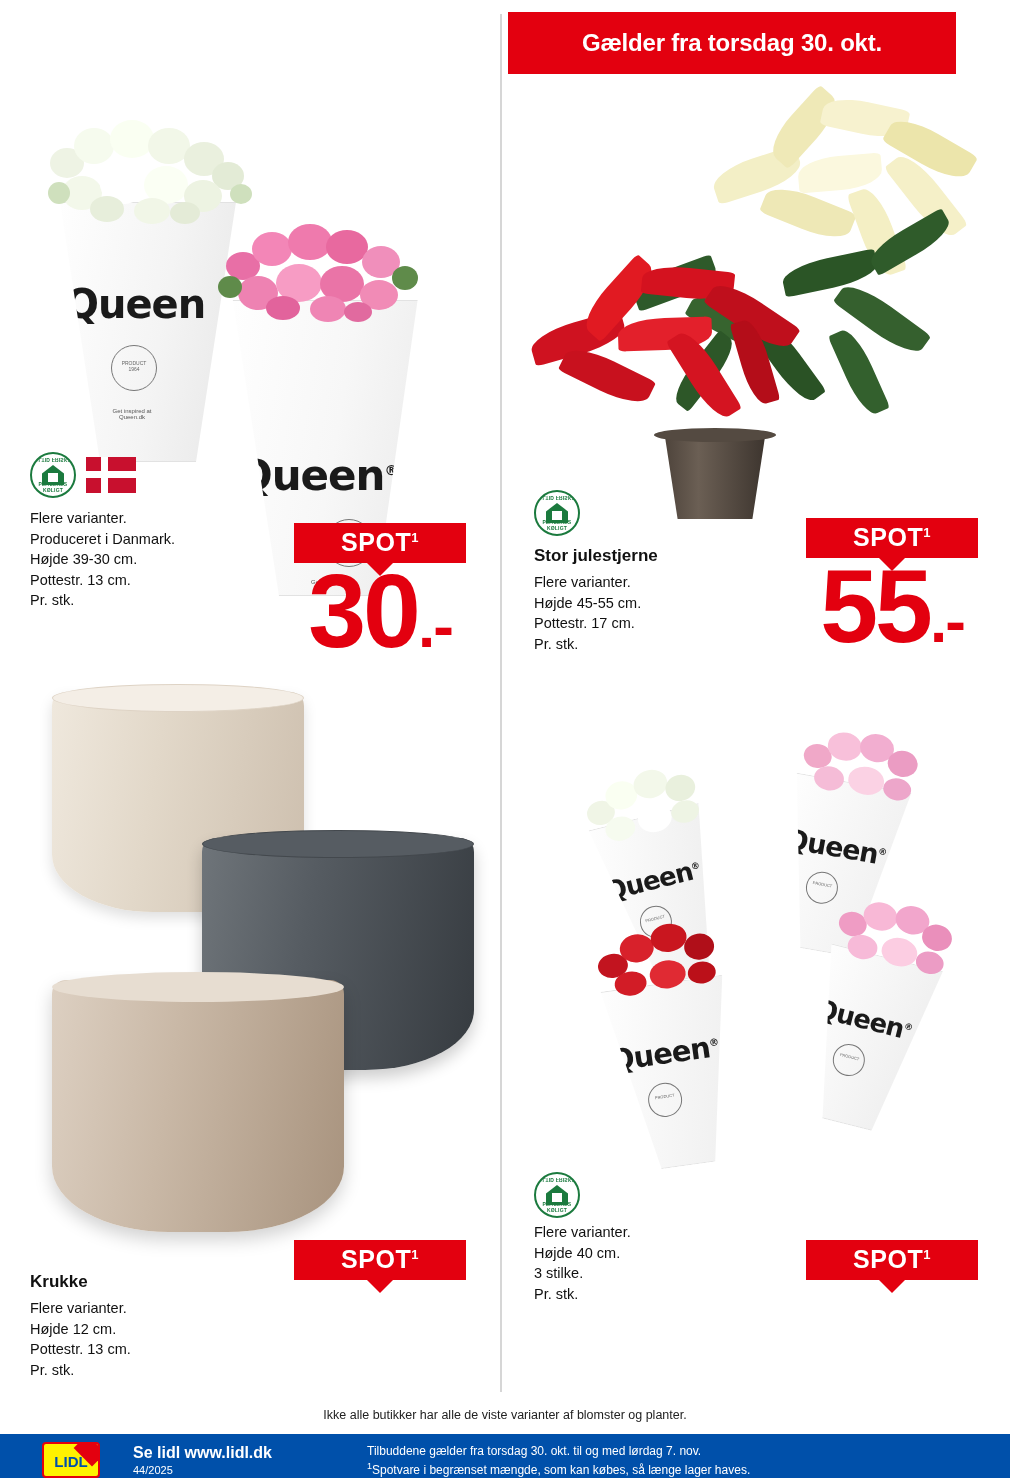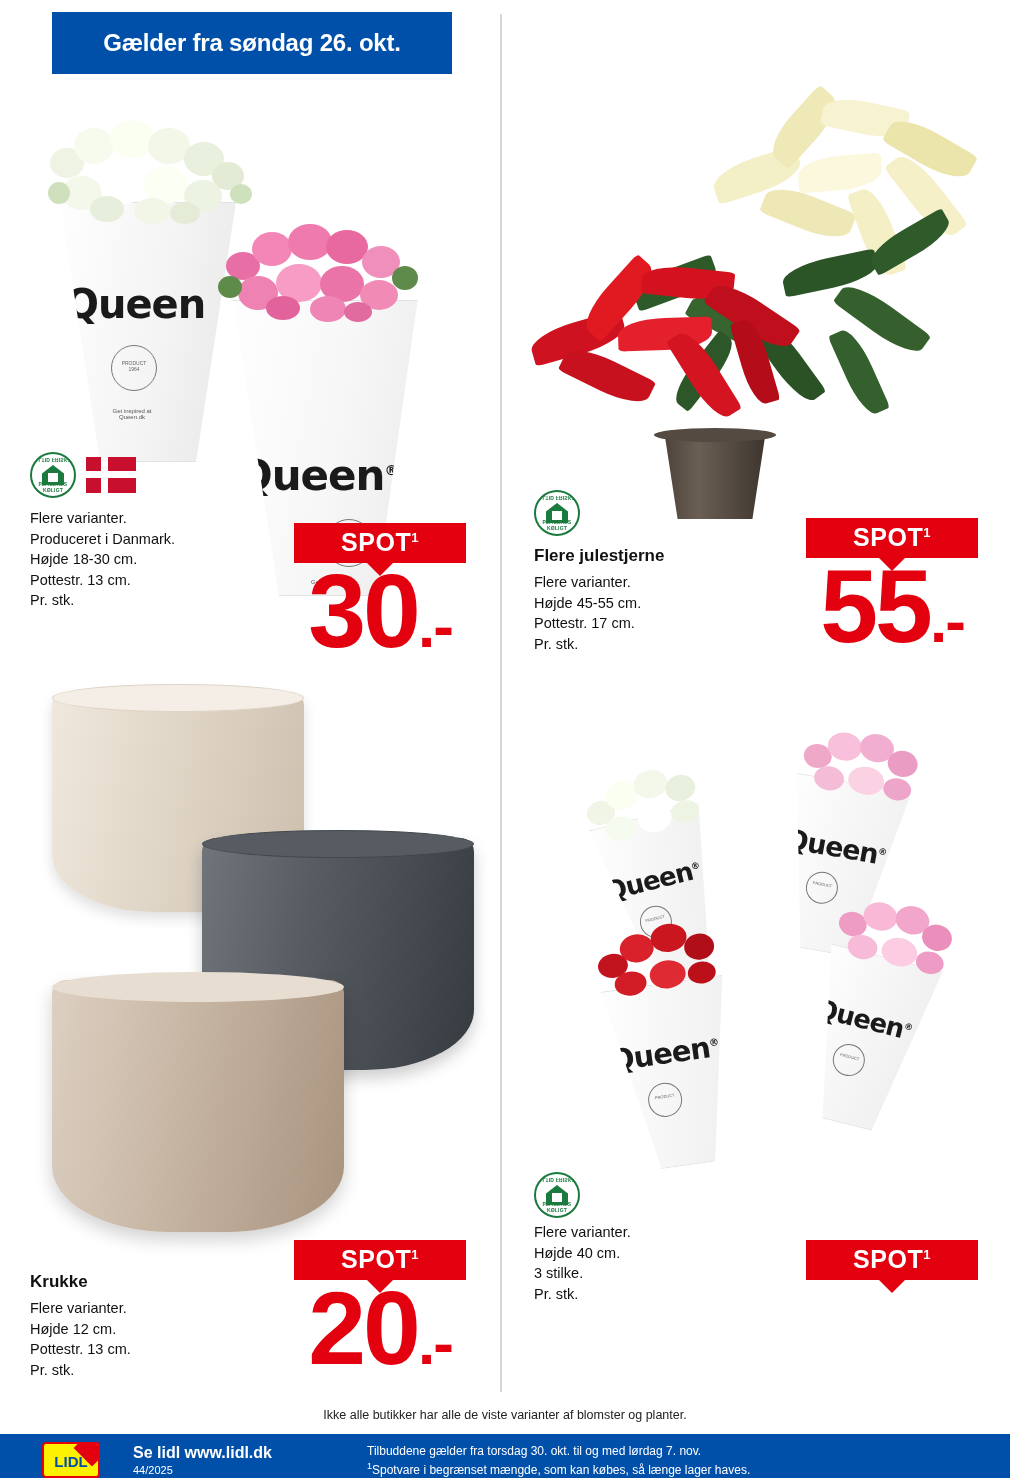--- a/index.html
+++ b/index.html
@@ -194,22 +194,22 @@
     position:absolute; left:367px; top:9px;
     font-size:12px; line-height:1.45;
   }
   .footer .terms sup { font-size:9px; }
 </style>
 </head>
 <body>
 
 <div class="page">
 
-  <div class="banner banner-left">
-    <span>Gælder fra søndag 26. okt.</span>
+  <div class="banner banner-right">
+    <span>Gælder fra torsdag 30. okt.</span>
   </div>
 
   <div class="vdiv"></div>
 
   <div class="imgwrap" style="left:20px; top:100px; width:470px; height:420px;">
 
     <div class="cone" style="left:28px; top:102px; width:200px; height:260px;
                 clip-path: polygon(6% 0, 94% 0, 74% 100%, 26% 100%);
                 background:linear-gradient(100deg,#ffffff 0%,#f4f4f4 55%,#e6e6e6 100%);">
       <div class="queen-word" style="left:16px; top:78px; font-size:40px;">Queen</div>
@@ -270,21 +270,21 @@
           <div class="t">ALTID FRISKE</div>
           <div class="b">PLACERES KØLIGT</div>
         </div>
         <div class="house"></div>
       </div>
       <div class="dk-flag"></div>
     </div>
     <div class="prod-desc">
       <div>Flere varianter.</div>
       <div>Produceret i Danmark.</div>
-      <div>Højde 18-30 cm.</div>
+      <div>Højde 39-30 cm.</div>
       <div>Pottestr. 13 cm.</div>
       <div>Pr. stk.</div>
     </div>
   </div>
 
   <div class="pricebox" style="left:294px; top:523px; width:172px;">
     <div class="spot-flag">
       <span>SPOT</span><sup>1</sup>
     </div>
     <div class="price">
@@ -339,21 +339,21 @@
     <div class="badge-row">
       <div class="eco-badge">
         <div class="ring-text">
           <div class="t">ALTID FRISKE</div>
           <div class="b">PLACERES KØLIGT</div>
         </div>
         <div class="house"></div>
       </div>
     </div>
     <div class="prod-title">
-      <span>Flere julestjerne</span>
+      <span>Stor julestjerne</span>
     </div>
     <div class="prod-desc">
       <div>Flere varianter.</div>
       <div>Højde 45-55 cm.</div>
       <div>Pottestr. 17 cm.</div>
       <div>Pr. stk.</div>
     </div>
   </div>
 
   <div class="pricebox" style="left:806px; top:518px; width:172px;">
@@ -397,23 +397,20 @@
       <div>Flere varianter.</div>
       <div>Højde 12 cm.</div>
       <div>Pottestr. 13 cm.</div>
       <div>Pr. stk.</div>
     </div>
   </div>
 
   <div class="pricebox" style="left:294px; top:1240px; width:172px;">
     <div class="spot-flag">
       <span>SPOT</span><sup>1</sup>
-    </div>
-    <div class="price">
-      <span>20</span><span class="suffix">.-</span>
     </div>
   </div>
 
   <div class="imgwrap" style="left:520px; top:680px; width:470px; height:540px;">
 
     <div style="position:absolute; left:48px; top:84px; width:190px; height:240px; transform:rotate(-14deg);">
       <div class="cone" style="left:22px; top:50px; width:138px; height:168px; clip-path:polygon(10% 0,92% 0,70% 100%,34% 100%); background:linear-gradient(100deg,#ffffff,#ececec);">
         <div class="queen-word" style="left:14px; top:48px; font-size:26px;">Queen<sup style="font-size:9px;">®</sup></div>
         <div class="seal" style="left:40px; top:88px; width:32px; height:32px; padding-top:10px; font-size:4px;">PRODUCT</div>
       </div>

